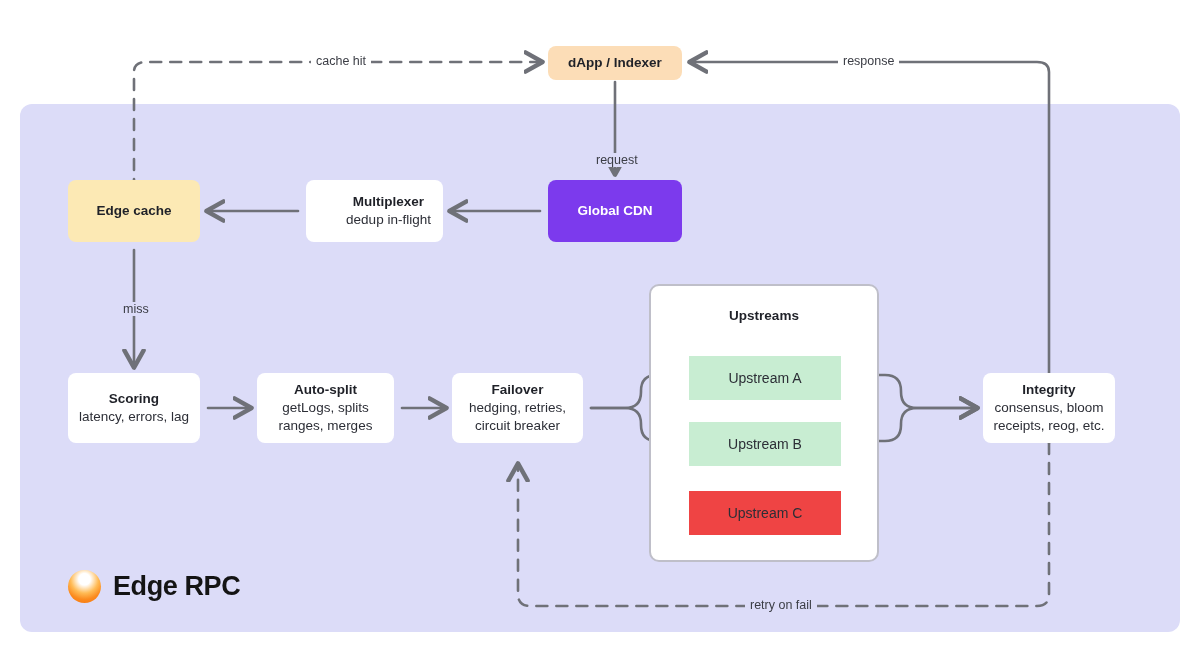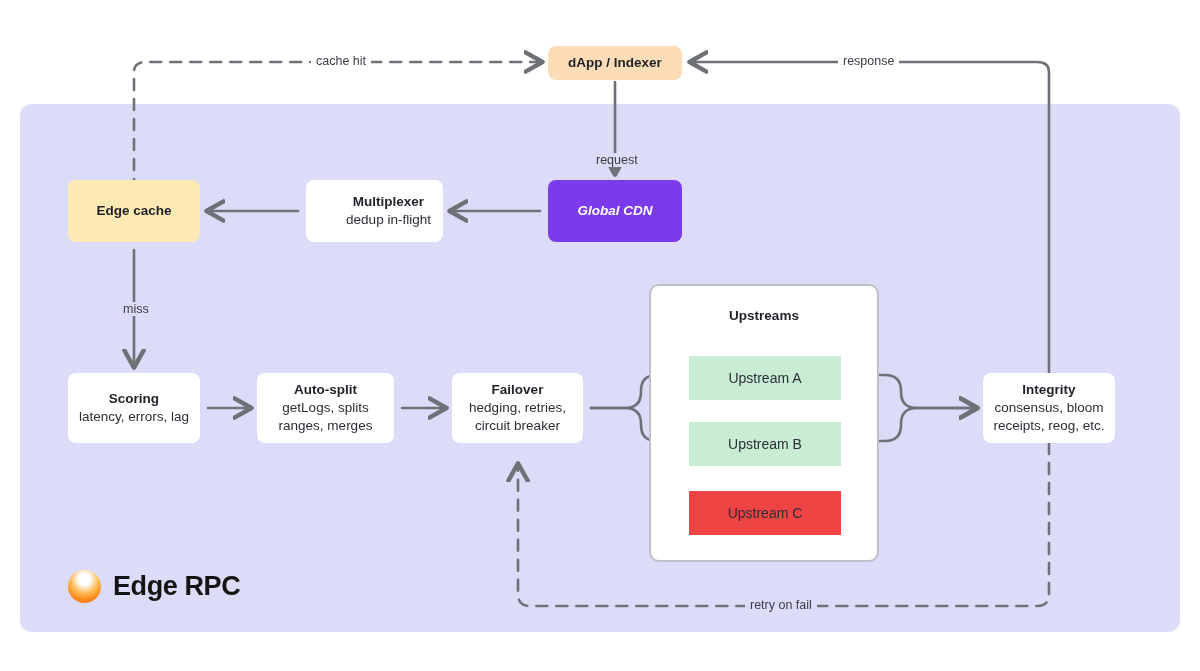--- a/index.html
+++ b/index.html
@@ -65,21 +65,20 @@
     background: #fce9b4;
   }
   .node-mux {
     left: 306px; top: 180px; width: 137px; height: 62px;
     background: #ffffff;
     padding-left: 28px;
   }
   .node-cdn {
     left: 548px; top: 180px; width: 134px; height: 62px;
     background: #7c3aed;
-    font-style: italic;
   }
   .node-cdn .title { color: #ffffff; }
   .node-scoring {
     left: 68px; top: 373px; width: 132px; height: 70px;
     background: #ffffff;
   }
   .node-autosplit {
     left: 257px; top: 373px; width: 137px; height: 70px;
     background: #ffffff;
   }

